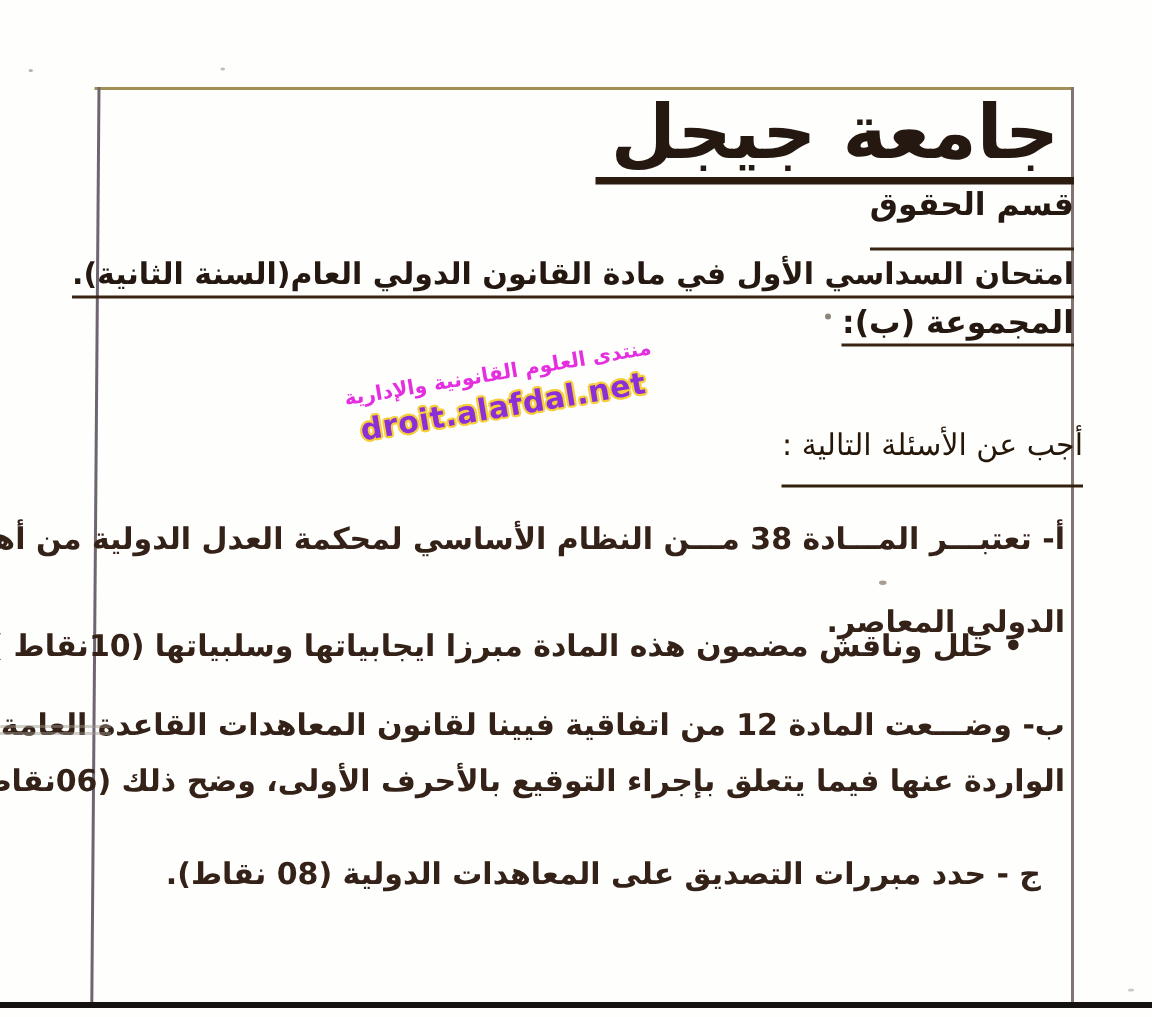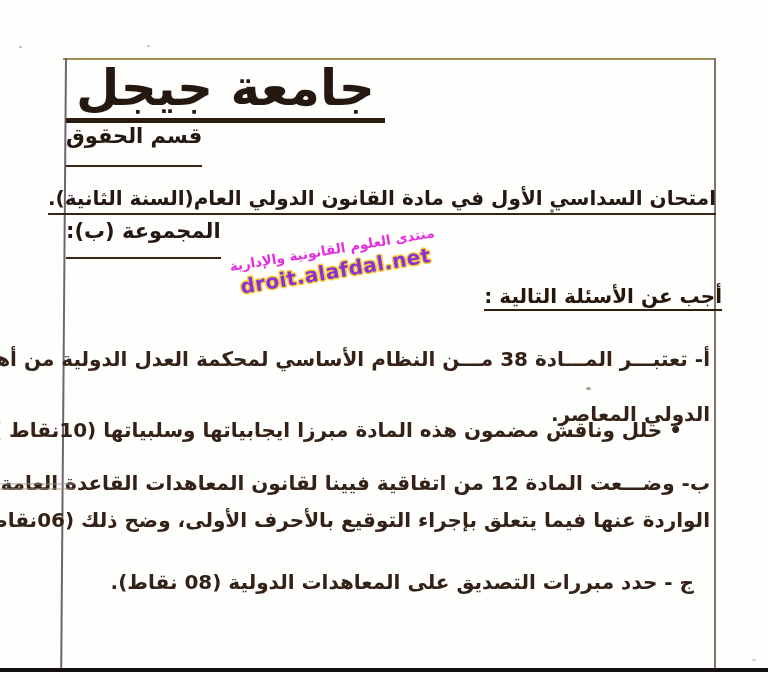--- a/index.html
+++ b/index.html
@@ -9,36 +9,36 @@
     background:#fefefd;
     overflow:hidden;
     font-family:"DejaVu Sans", sans-serif;
   }
   
   .frame-top{position:absolute;left:63px;top:58px;width:653px;height:2px;background:#a28f55;}
   .frame-left{position:absolute;left:65px;top:58px;width:2px;height:613px;background:#6e6570;transform:rotate(0.45deg);transform-origin:top center;}
   .frame-right{position:absolute;left:714px;top:58px;width:2px;height:613px;background:#837471;}
   .bottom-rule{position:absolute;left:0;top:668px;width:768px;height:4px;background:#141110;}
   
-  .header{position:absolute;left:66px;top:60px;width:650px;text-align:left;direction:rtl;color:#241811;}
+  .header{position:absolute;left:66px;top:60px;width:650px;text-align:right;direction:rtl;color:#241811;}
   .university{display:inline-block;font-size:50px;font-weight:bold;line-height:56px;border-bottom:5px solid #2c1c10;padding:0 10px 2px 10px;margin:0;}
   .dept{margin-top:1px;}
   .dept span{display:inline-block;font-size:21px;font-weight:bold;line-height:24px;border-bottom:2px solid #3a2413;padding-bottom:17px;}
-  .examtitle{margin-top:19px;padding-left:48px;}
+  .examtitle{margin-top:3px;padding-left:48px;}
   .examtitle span{display:inline-block;font-size:20px;font-weight:bold;line-height:24px;border-bottom:2px solid #3a2413;padding-bottom:3px;white-space:nowrap;}
   .group{margin-top:4px;}
-  .group span{display:inline-block;font-size:21px;font-weight:bold;line-height:24px;border-bottom:2px solid #3a2413;padding-bottom:14px;}
+  .group span{display:inline-block;font-size:21px;font-weight:bold;line-height:24px;border-bottom:2px solid #3a2413;padding-bottom:2px;}
   
   .watermark{position:absolute;left:198px;top:241px;width:272px;text-align:center;transform:rotate(-9.5deg);transform-origin:center;pointer-events:none;}
   .wm-ar{direction:rtl;font-size:13.5px;font-weight:bold;color:#e52ee0;line-height:16px;}
   .wm-site{font-size:20px;font-weight:bold;color:#8b2fd8;line-height:24px;margin-top:2px;letter-spacing:0.5px;
     text-shadow:1.5px 0 #f6cf3a,-1.5px 0 #f6cf3a,0 1.5px #f6cf3a,0 -1.5px #f6cf3a,1px 1px #f6cf3a,-1px -1px #f6cf3a,1px -1px #f6cf3a,-1px 1px #f6cf3a;}
   
   .tline{position:absolute;direction:rtl;text-align:right;white-space:nowrap;font-size:20px;font-weight:600;color:#342218;}
-  .instruction{right:46px;top:284px;font-size:20px;font-weight:700;color:#261608;border-bottom:2px solid #32200f;padding-bottom:1px;}
+  .instruction{right:46px;top:284px;font-size:20px;font-weight:400;color:#261608;border-bottom:2px solid #32200f;padding-bottom:15px;}
   .l-a1{right:58px;top:347px;}
   .l-a2{right:58px;top:402px;text-align:right;}
   .l-abullet{right:86px;top:418px;}
   .l-b1{right:58px;top:471px;}
   .l-b2{right:58px;top:508px;}
   .l-c1{right:74px;top:570px;}
   
   .speck{position:absolute;border-radius:50%;}
   .sp1{left:19px;top:46px;width:3px;height:2px;background:#b9b4ac;}
   .sp2{left:147px;top:45px;width:3px;height:2px;background:#c2bcb2;}

